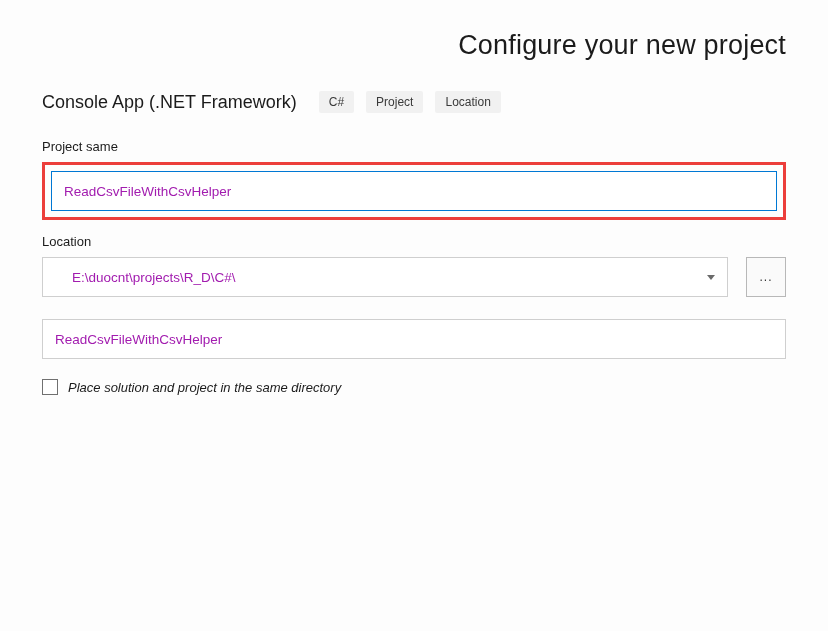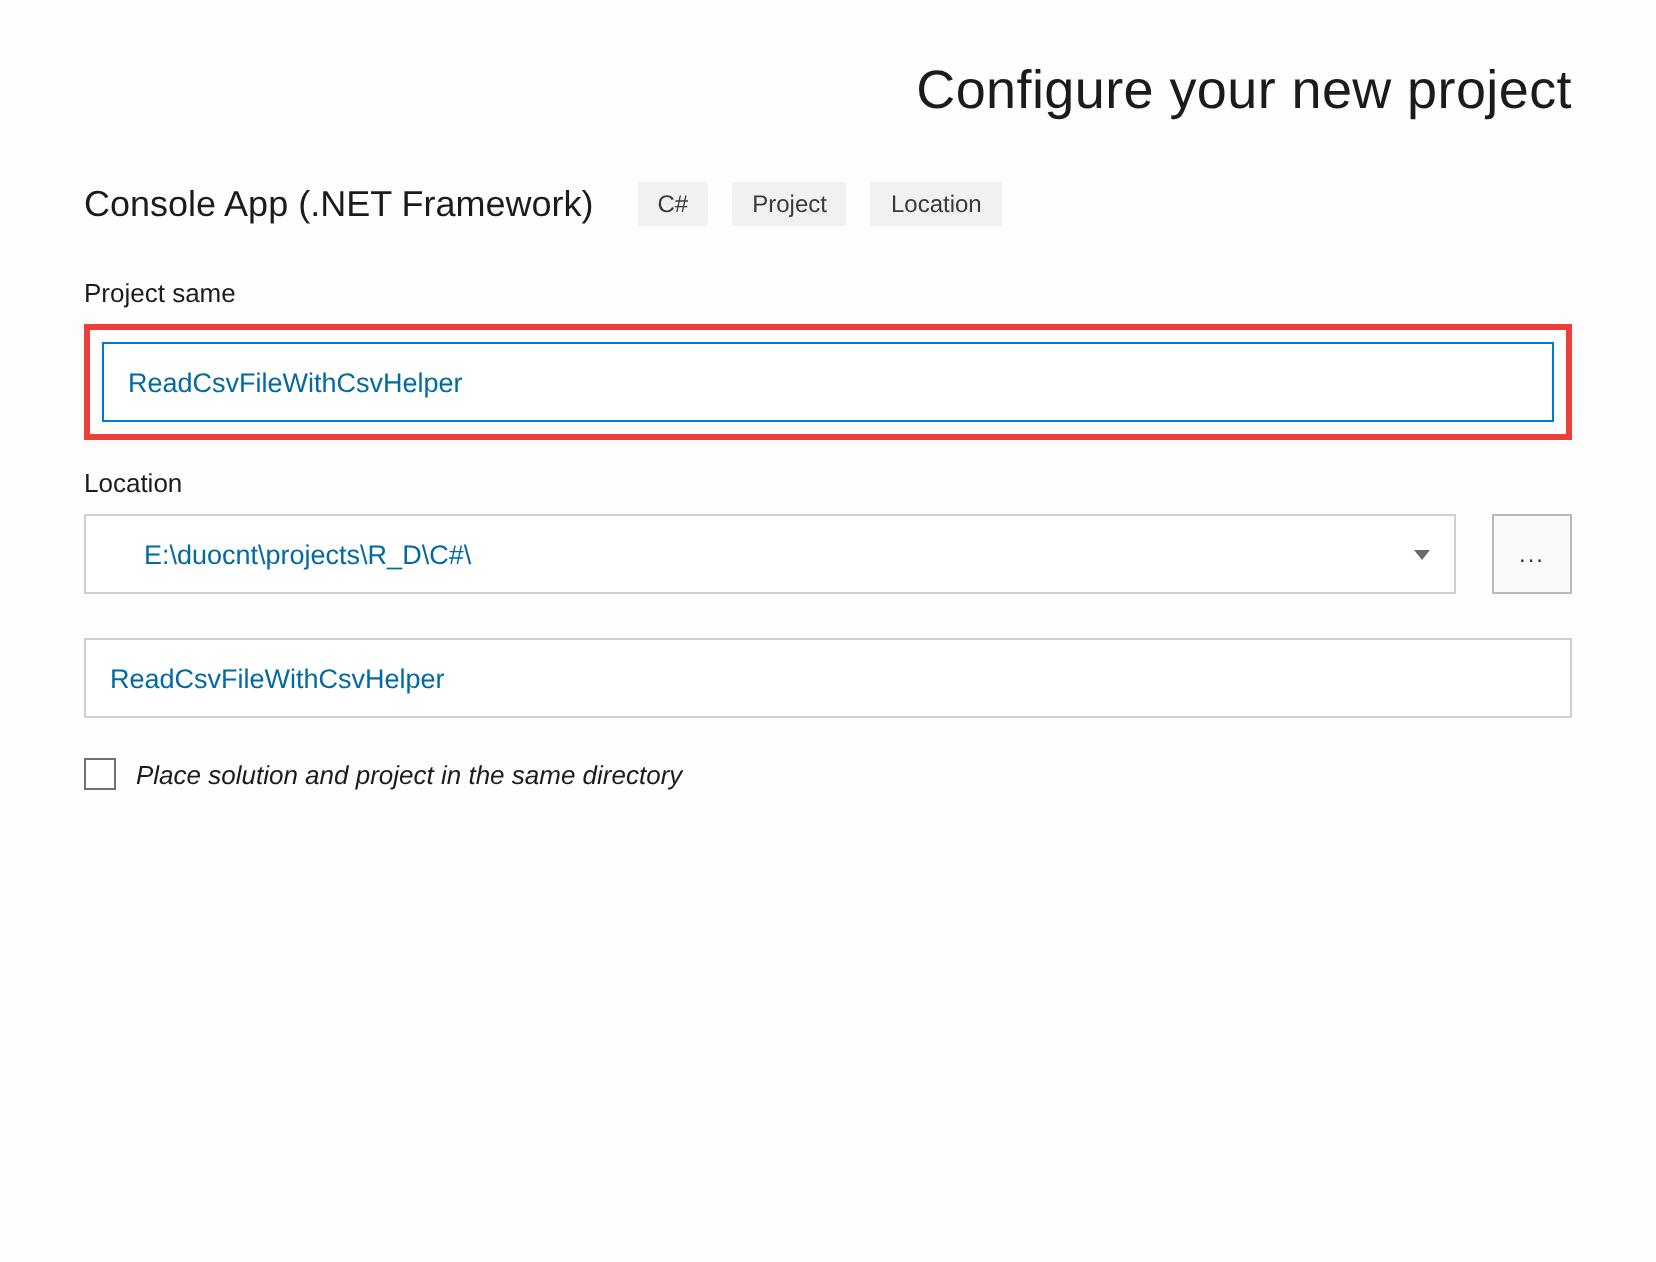--- a/index.html
+++ b/index.html
@@ -50,21 +50,21 @@
       padding: 6px;
       margin-bottom: 18px;
     }
     .input, .dropdown {
       width: 100%;
       height: 40px;
       border: 1px solid #cfcfcf;
       background: #fff;
       padding: 0 12px;
       font-size: 13.5px;
-      color: #0369a1;
+      color: #a21caf;
       font-family: inherit;
       outline: none;
     }
     .input.focused {
       border: 1px solid #0078d4;
     }
     .dropdown {
       position: relative;
       display: flex;
       align-items: center;

